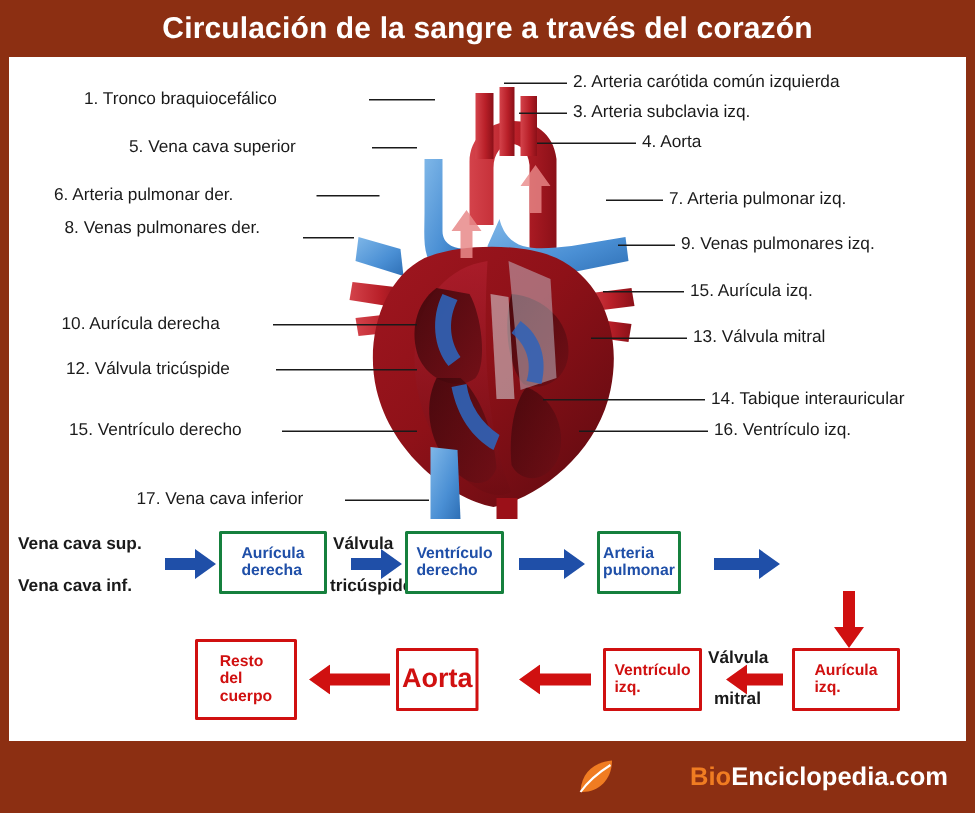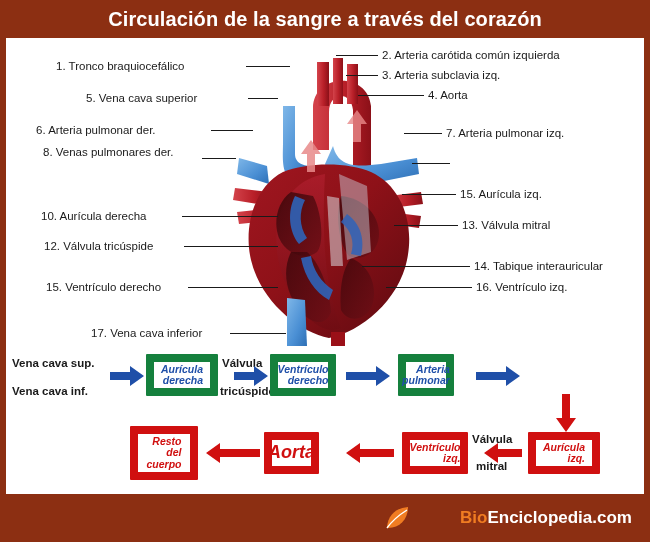--- a/index.html
+++ b/index.html
@@ -75,32 +75,31 @@
   #flow {
     position: absolute;
     left: 0;
     top: 344px;
     width: 638px;
     height: 150px;
   }
   .fbox {
     position: absolute;
     box-sizing: border-box;
-    border: 8px solid #15803d;
+    border: 2px solid #15803d;
     background: #ffffff;
     color: #1f4fa8;
     font-weight: bold;
     font-size: 10.5px;
-    text-align: right;
+    text-align: left;
     display: flex;
     align-items: center;
     justify-content: center;
     line-height: 11.5px;
     border-radius: 1px;
-    font-style: italic;
   }
   .fbox.red {
     border-color: #d01010;
     color: #d01010;
   }
   .fbox.pink {
     border-color: #e2b7bb;
     color: #f48f9b;
   }
   .ftext {
@@ -256,20 +255,21 @@
 
     <div class="label" style="left:376px; top:31px;">3. Arteria subclavia izq.</div>
     <div class="leader" style="left:340px; top:37px; width:32px;"></div>
 
     <div class="label" style="left:422px; top:51px;">4. Aorta</div>
     <div class="leader" style="left:352px; top:57px; width:66px;"></div>
 
     <div class="label" style="left:440px; top:89px;">7. Arteria pulmonar izq.</div>
     <div class="leader" style="left:398px; top:95px; width:38px;"></div>
 
+    <div class="label" style="left:448px; top:119px;">9. Venas pulmonares izq.</div>
     <div class="leader" style="left:406px; top:125px; width:38px;"></div>
 
     <div class="label" style="left:454px; top:150px;">15. Aurícula izq.</div>
     <div class="leader" style="left:396px; top:156px; width:54px;"></div>
 
     <div class="label" style="left:456px; top:181px;">13. Válvula mitral</div>
     <div class="leader" style="left:388px; top:187px; width:64px;"></div>
 
     <div class="label" style="left:468px; top:222px;">14. Tabique interauricular</div>
     <div class="leader" style="left:356px; top:228px; width:108px;"></div>

